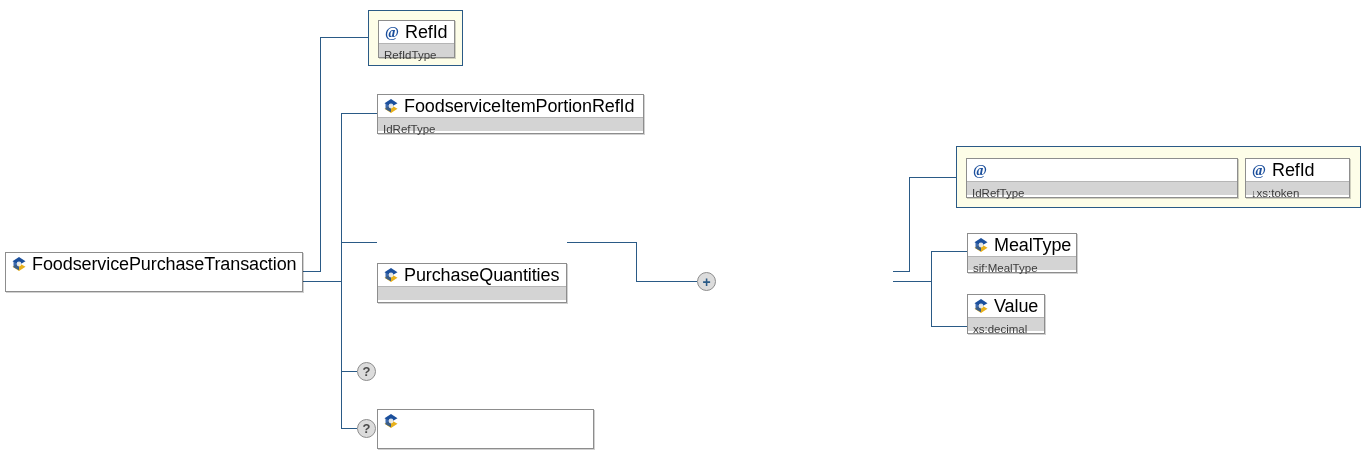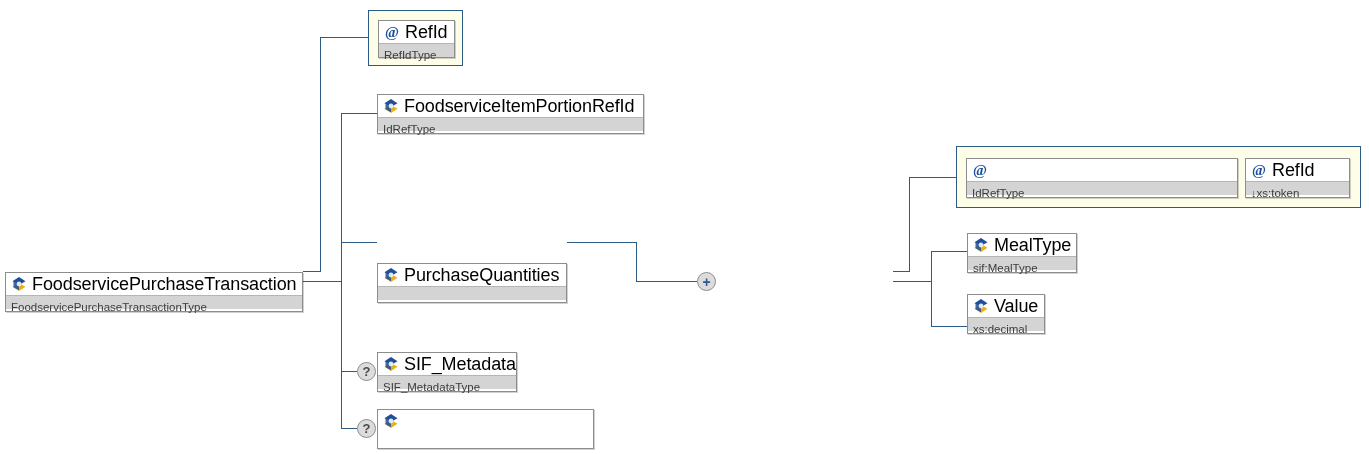--- a/index.html
+++ b/index.html
@@ -115,34 +115,31 @@
 
   <div class="ln h" style="left:893px;top:271px;width:17px;"></div>
   <div class="ln v" style="left:909px;top:177px;height:95px;"></div>
   <div class="ln h" style="left:909px;top:177px;width:48px;"></div>
 
   <div class="ln h" style="left:893px;top:281px;width:39px;"></div>
   <div class="ln v" style="left:931px;top:251px;height:76px;"></div>
   <div class="ln h" style="left:931px;top:251px;width:36px;"></div>
   <div class="ln h" style="left:931px;top:326px;width:36px;"></div>
 
-  <div class="node" style="left:5px;top:252px;width:298px;height:40px;margin-top:20px;">
+  <div class="node" style="left:5px;top:252px;width:298px;height:40px;">
     <div class="name-row">
       <span class="el-icon">
         <svg width="16" height="16" viewBox="0 0 16 16">
           <path d="M8 1 L14.5 5.2 L8 9 L1.5 5.2 Z" fill="#1b4f9c"></path>
           <path d="M1.5 10.8 L8 7 L14.5 10.8 L8 15 Z" fill="#e8b11c"></path>
           <path d="M2.5 5.6 L8 8.6 L8 14.2 L2.5 11.2 Z" fill="#1b4f9c" opacity="0.85"></path>
           <circle cx="8" cy="8" r="2.4" fill="#f2f2f2" opacity="0.9"></circle>
         </svg>
       </span>
       <span class="name-txt">FoodservicePurchaseTransaction</span>
-    </div>
-    <div class="type-row">
-      <span class="type-txt">FoodservicePurchaseTransactionType</span>
     </div>
   </div>
 
   <div class="attr-panel" style="left:368px;top:10px;width:95px;height:56px;">
     <div class="node" style="left:9px;top:9px;width:77px;height:38px;">
       <div class="name-row">
         <span class="at-icon">@</span>
         <span class="name-txt">RefId</span>
       </div>
       <div class="type-row">
@@ -181,36 +178,20 @@
       <span class="name-txt">PurchaseQuantities</span>
     </div>
     <div class="type-row">
       <span class="type-txt"></span>
     </div>
   </div>
 
   <div class="qmark" style="left:357px;top:362px;">
     <span>?</span>
   </div>
-  <div class="node" style="left:377px;top:352px;width:140px;height:40px;">
-    <div class="name-row">
-      <span class="el-icon">
-        <svg width="16" height="16" viewBox="0 0 16 16">
-          <path d="M8 1 L14.5 5.2 L8 9 L1.5 5.2 Z" fill="#1b4f9c"></path>
-          <path d="M1.5 10.8 L8 7 L14.5 10.8 L8 15 Z" fill="#e8b11c"></path>
-          <path d="M2.5 5.6 L8 8.6 L8 14.2 L2.5 11.2 Z" fill="#1b4f9c" opacity="0.85"></path>
-          <circle cx="8" cy="8" r="2.4" fill="#f2f2f2" opacity="0.9"></circle>
-        </svg>
-      </span>
-      <span class="name-txt">SIF_Metadata</span>
-    </div>
-    <div class="type-row">
-      <span class="type-txt">SIF_MetadataType</span>
-    </div>
-  </div>
 
   <div class="qmark" style="left:357px;top:419px;">
     <span>?</span>
   </div>
   <div class="node" style="left:377px;top:409px;width:217px;height:40px;">
     <div class="name-row">
       <span class="el-icon">
         <svg width="16" height="16" viewBox="0 0 16 16">
           <path d="M8 1 L14.5 5.2 L8 9 L1.5 5.2 Z" fill="#1b4f9c"></path>
           <path d="M1.5 10.8 L8 7 L14.5 10.8 L8 15 Z" fill="#e8b11c"></path>

